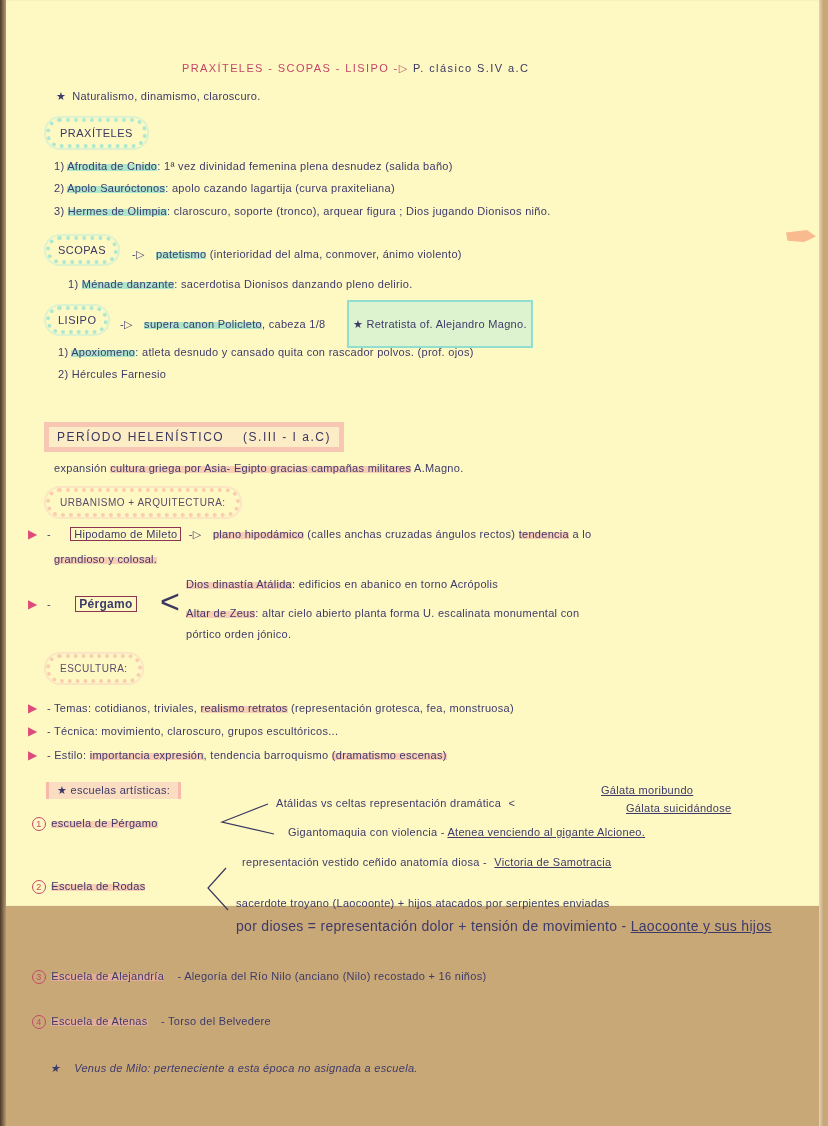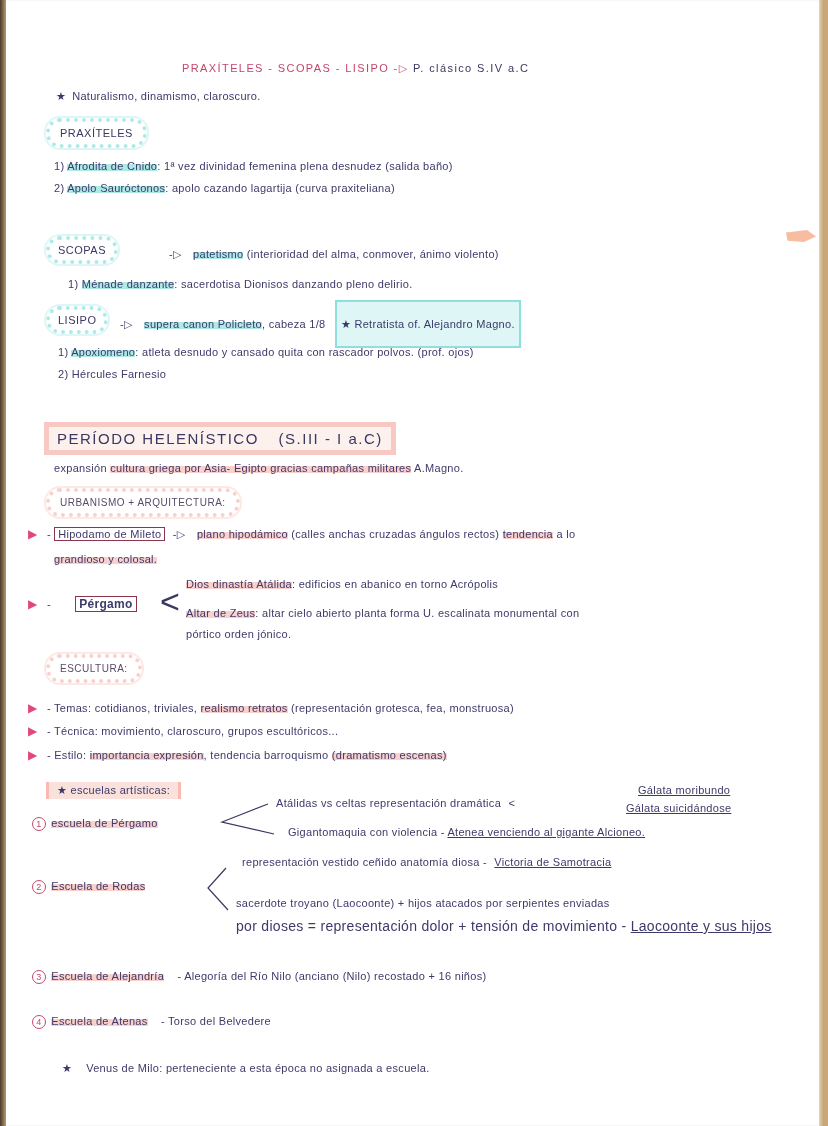--- a/index.html
+++ b/index.html
@@ -1,20 +1,20 @@
 <!DOCTYPE html>
 <html><head>
 <meta charset="utf-8">
 <style>
   * { box-sizing: border-box; margin: 0; padding: 0; }
   html, body { width: 828px; height: 1126px; overflow: hidden; background: #c9a878; }
   body { font-family: "Liberation Sans", sans-serif; }
   .page {
-    position: absolute; left: 6px; top: 0; width: 818px; height: 1126px;
-    background: #ffffff;
+    position: absolute; left: 6px; top: 0; width: 818px; height: 906px;
+    background: #fef9c3;
     box-shadow: inset -2px 0 3px rgba(0,0,0,0.08);
   }
   .edge-left { position:absolute; left:0; top:0; width:6px; height:1126px; background: linear-gradient(90deg,#4a3a2a,#b89a70); }
   .edge-right { position:absolute; right:0; top:0; width:5px; height:1126px; background: linear-gradient(90deg,#e6d3b5,#c2a272); }
   .line { position: absolute; white-space: nowrap; color: #3d3a6a; font-size: 11px; letter-spacing: 0.3px; }
   .pink { color: #c4466a; }
   .dark { color: #3a3760; }
   .hl-teal { background: linear-gradient(180deg, transparent 35%, rgba(110,215,210,0.55) 35%, rgba(110,215,210,0.55) 92%, transparent 92%); }
   .hl-pink { background: linear-gradient(180deg, transparent 30%, rgba(246,178,170,0.6) 30%, rgba(246,178,170,0.6) 92%, transparent 92%); }
   .cloud-teal {
@@ -23,21 +23,21 @@
     box-shadow: 0 0 0 2px rgba(160,230,226,0.35);
     border-style: dotted;
   }
   .cloud-pink {
     position: absolute; border: 4px dotted rgba(246,170,160,0.55); border-radius: 14px;
     padding: 5px 10px; font-size: 11px; color: #5a4a6a; letter-spacing: 0.5px;
     box-shadow: 0 0 0 2px rgba(248,200,192,0.4);
   }
   .box-pink {
     position: absolute; border: 5px solid rgba(246,178,170,0.65); background: rgba(250,215,205,0.35);
-    padding: 3px 8px; font-size: 15px; letter-spacing: 1.5px; color: #3a3760;
+    padding: 3px 8px; font-size: 12px; letter-spacing: 1.5px; color: #3a3760;
   }
   .framed { border: 1.2px solid #8c3450; padding: 0 3px; }
   .bullet { color: #e04a78; font-size: 12px; display: inline-block; margin-right: 6px; }
   .circled { display:inline-block; width:14px; height:14px; border:1px solid #c24a6a; border-radius:50%; text-align:center; font-size:9px; line-height:13px; color:#c24a6a; margin-right:2px; }
   .ul { text-decoration: underline; text-decoration-color: #3d3a6a; }
   .brace { position: absolute; font-size: 34px; color: #3a3760; font-weight: 100; }
   .orange-mark { position:absolute; left: 780px; top: 230px; width: 30px; height: 12px; background: rgba(245,160,120,0.7); clip-path: polygon(0 20%, 70% 0, 100% 55%, 60% 100%, 5% 90%); }
   svg.stroke { position:absolute; overflow: visible; }
 </style>
 </head>
@@ -57,38 +57,42 @@
 
   <div class="cloud-teal" style="left:40px; top:118px;">PRAXÍTELES</div>
   <div class="line" style="left:48px; top:160px;">
     <span>1)</span>
     <span class="hl-teal">Afrodita de Cnido</span><span>: 1ª vez divinidad femenina plena desnudez (salida baño)</span>
   </div>
   <div class="line" style="left:48px; top:182px;">
     <span>2)</span>
     <span class="hl-teal">Apolo Sauróctonos</span><span>: apolo cazando lagartija (curva praxiteliana)</span>
   </div>
+  <div class="line" style="left:48px; top:205px;">
+    <span>3)</span>
+    <span class="hl-teal">Hermes de Olimpia</span><span>: claroscuro, soporte (tronco), arquear figura ; Dios jugando Dionisos niño.</span>
+  </div>
   <div class="orange-mark"></div>
 
   <div class="cloud-teal" style="left:40px; top:236px; padding:4px 8px;">SCOPAS</div>
-  <div class="line" style="left:126px; top:248px;margin-left:37px;">
+  <div class="line" style="left:126px; top:248px;">
     <span>-▷</span>
     <span class="hl-teal" style="margin-left:8px;">patetismo</span>
     <span>(interioridad del alma, conmover, ánimo violento)</span>
   </div>
   <div class="line" style="left:62px; top:278px;">
     <span>1)</span>
     <span class="hl-teal">Ménade danzante</span><span>: sacerdotisa Dionisos danzando pleno delirio.</span>
   </div>
 
   <div class="cloud-teal" style="left:40px; top:306px; padding:4px 8px;">LISIPO</div>
   <div class="line" style="left:114px; top:318px;">
     <span>-▷</span>
     <span class="hl-teal" style="margin-left:8px;">supera canon Policleto</span><span>, cabeza 1/8</span>
-    <span style="margin-left:6px; border:2px solid rgba(110,215,210,0.7); background:rgba(160,230,226,0.35); padding:16px 4px;">★ Retratista of. Alejandro Magno.</span>
+    <span style="margin-left:18px; border:2px solid rgba(110,215,210,0.7); background:rgba(160,230,226,0.35); padding:16px 4px;">★ Retratista of. Alejandro Magno.</span>
   </div>
   <div class="line" style="left:52px; top:346px;">
     <span>1)</span>
     <span class="hl-teal">Apoxiomeno</span><span>: atleta desnudo y cansado quita con rascador polvos. (prof. ojos)</span>
   </div>
   <div class="line" style="left:52px; top:368px;">
     <span>2)</span>
     <span>Hércules Farnesio</span>
   </div>
 
@@ -100,21 +104,21 @@
     <span>expansión</span>
     <span class="hl-pink">cultura griega por Asia- Egipto gracias campañas militares</span>
     <span>A.Magno.</span>
   </div>
 
   <div class="cloud-pink" style="left:40px; top:488px; font-size:10px;">URBANISMO + ARQUITECTURA:</div>
 
   <div class="line" style="left:22px; top:527px;">
     <span class="bullet">▶</span>
     <span>-</span>
-    <span class="framed" style="margin-left:0;">Hipodamo de Mileto</span>
+    <span class="framed" style="margin-left:16px;">Hipodamo de Mileto</span>
     <span style="margin-left:4px;">-▷</span>
     <span style="margin-left:8px;" class="hl-pink">plano hipodámico</span>
     <span>(calles anchas cruzadas ángulos rectos)</span>
     <span class="hl-pink">tendencia</span>
     <span>a lo</span>
   </div>
   <div class="line" style="left:48px; top:553px;">
     <span class="hl-pink">grandioso y colosal.</span>
   </div>
 
@@ -159,21 +163,21 @@
     <span class="circled">1</span>
     <span class="hl-pink">escuela de Pérgamo</span>
   </div>
   <svg class="stroke" style="left:212px; top:800px;" width="60" height="40">
     <path d="M50 4 L4 22 L56 34" stroke="#3a3760" stroke-width="1.2" fill="none"></path>
   </svg>
   <div class="line" style="left:270px; top:797px;">
     <span>Atálidas vs celtas representación dramática</span>
     <span style="margin-left:4px;">&lt;</span>
   </div>
-  <div class="line ul" style="left:632px; top:784px;">Gálata moribundo</div>
+  <div class="line ul" style="left:595px; top:784px;">Gálata moribundo</div>
   <div class="line ul" style="left:620px; top:802px;">Gálata suicidándose</div>
   <div class="line" style="left:282px; top:826px;">
     <span>Gigantomaquia con violencia -</span>
     <span class="ul">Atenea venciendo al gigante Alcioneo.</span>
   </div>
 
   <div class="line" style="left:26px; top:880px;">
     <span class="circled">2</span>
     <span class="hl-pink">Escuela de Rodas</span>
   </div>
@@ -195,18 +199,18 @@
     <span class="hl-pink">Escuela de Alejandría</span>
     <span style="margin-left:10px;">- Alegoría del Río Nilo (anciano (Nilo) recostado + 16 niños)</span>
   </div>
 
   <div class="line" style="left:26px; top:1015px;">
     <span class="circled">4</span>
     <span class="hl-pink">Escuela de Atenas</span>
     <span style="margin-left:10px;">- Torso del Belvedere</span>
   </div>
 
-  <div class="line" style="left:56px; top:1062px;">
+  <div class="line" style="left:44px; top:1062px;font-style:italic;">
     <span style="margin-right:14px;">★</span><span>Venus de Milo: perteneciente a esta época no asignada a escuela.</span>
   </div>
 
   <div class="edge-right"></div>
 </div>
 
 </body></html>

